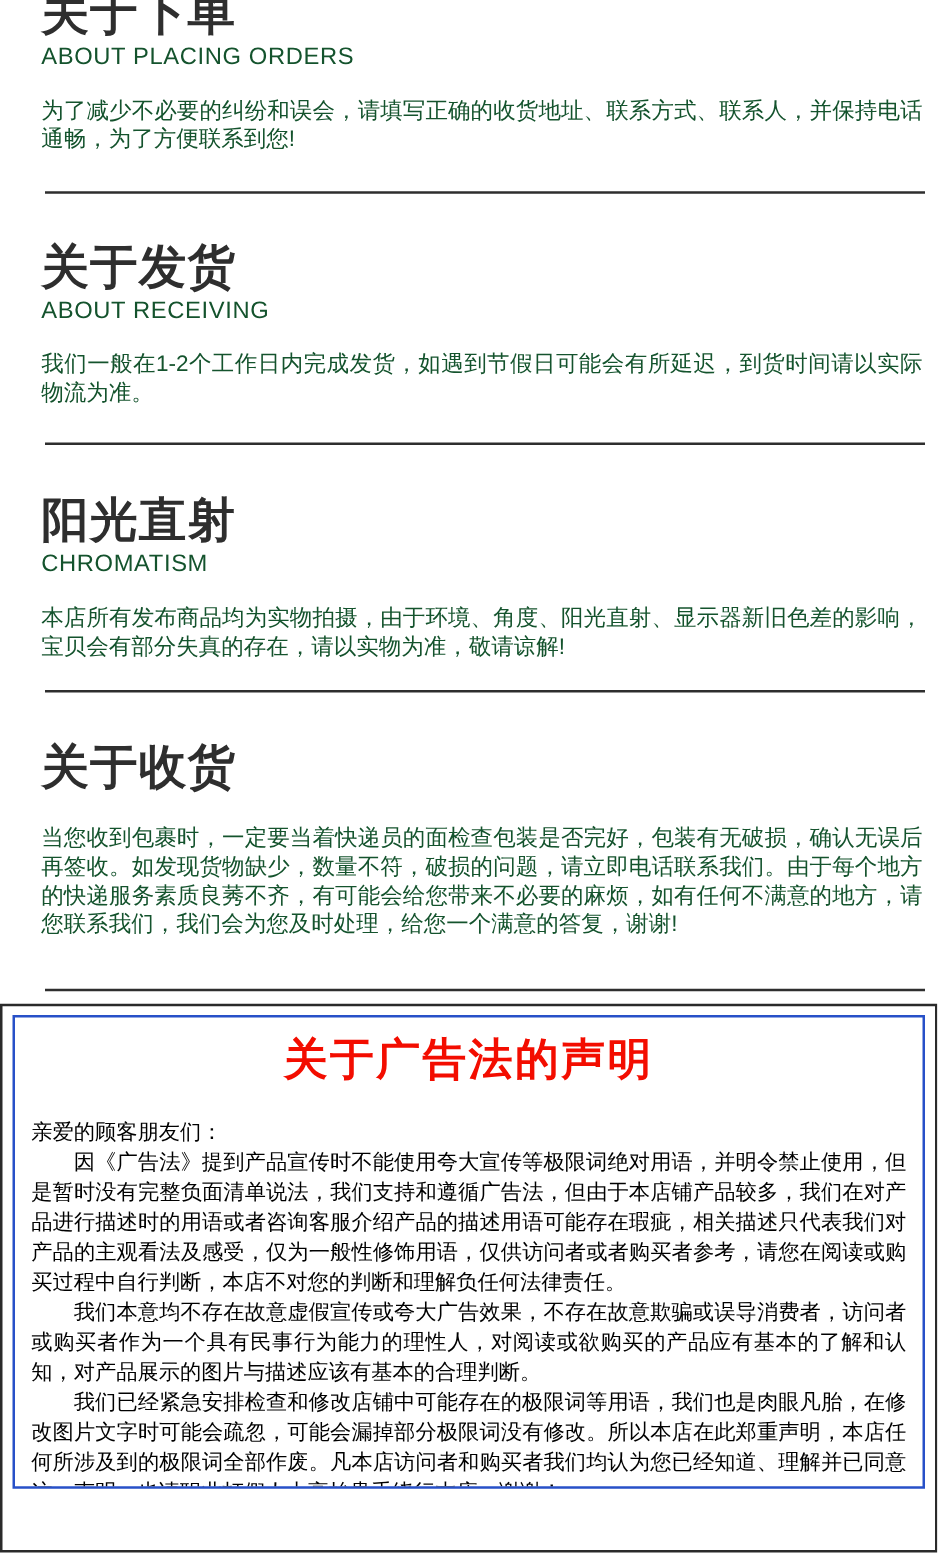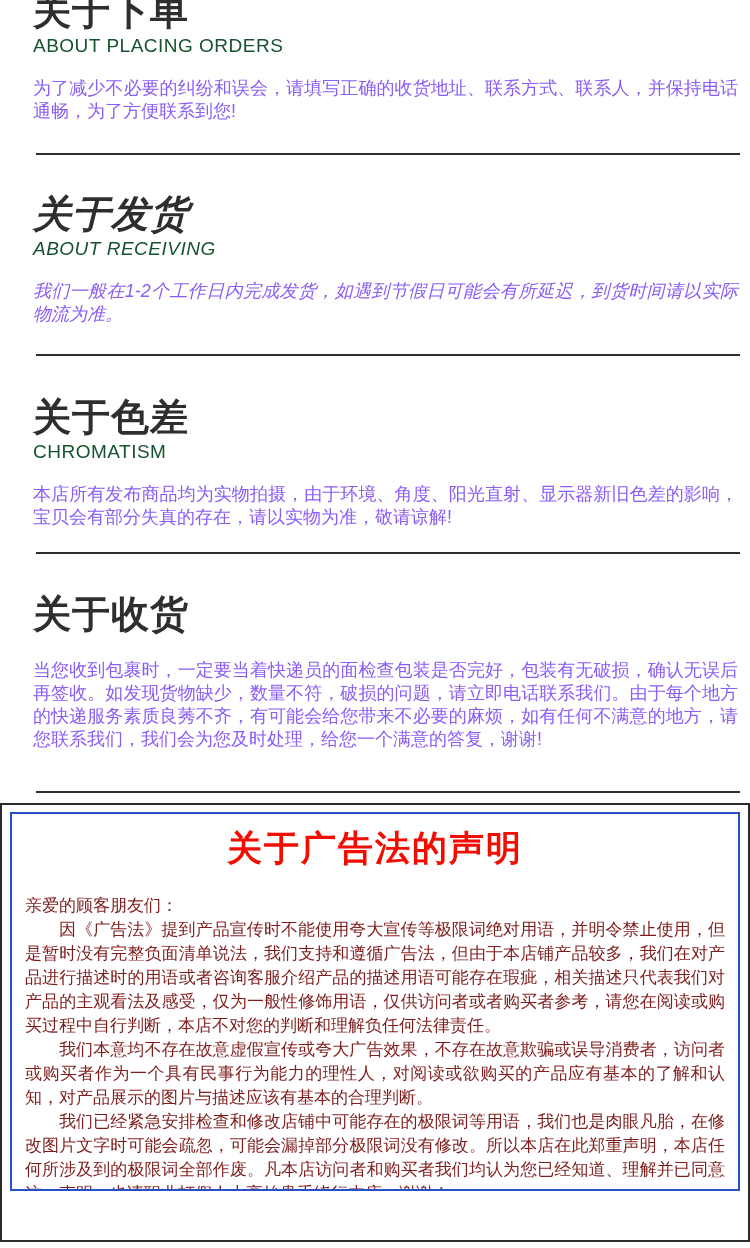--- a/index.html
+++ b/index.html
@@ -25,21 +25,21 @@
     font-size:19px;
     line-height:20px;
     margin-top:1px;
     color:#14532d;
     letter-spacing:0.5px;
   }
   .sec-body{
     margin-top:21px;
     font-size:18px;
     line-height:23px;
-    color:#8b5cf6;
+    color:#14532d;
     text-align:justify;
   }
   .divider{
     position:absolute;
     left:36px;right:10px;height:2px;
     background:#2e2e2e;
   }
   .notice-outer{
     position:absolute;
     left:0;top:803px;
@@ -62,47 +62,47 @@
     line-height:40px;
     font-weight:700;
     color:#f30d00;
     letter-spacing:2px;
   }
   .notice-body{
     margin-top:26px;
     padding:0 13px;
     font-size:17px;
     line-height:24px;
-    color:#7f1d1d;
+    color:#000000;
     text-align:justify;
   }
   .notice-greeting{margin:0;}
   .notice-para{margin:0;text-indent:2em;}
 </style>
 </head>
 <body>
 
 <div class="page">
 
   <div class="section" style="top:-12px;">
     <div class="sec-title">关于下单</div>
     <div class="sec-sub">ABOUT PLACING ORDERS</div>
     <div class="sec-body">为了减少不必要的纠纷和误会，请填写正确的收货地址、联系方式、联系人，并保持电话通畅，为了方便联系到您!</div>
   </div>
   <div class="divider" style="top:153px;"></div>
 
-  <div class="section" style="top:191px;font-style:italic;">
+  <div class="section" style="top:191px;">
     <div class="sec-title">关于发货</div>
     <div class="sec-sub">ABOUT RECEIVING</div>
     <div class="sec-body">我们一般在1-2个工作日内完成发货，如遇到节假日可能会有所延迟，到货时间请以实际物流为准。</div>
   </div>
   <div class="divider" style="top:354px;"></div>
 
   <div class="section" style="top:394px;">
-    <div class="sec-title">关于色差</div>
+    <div class="sec-title">阳光直射</div>
     <div class="sec-sub">CHROMATISM</div>
     <div class="sec-body">本店所有发布商品均为实物拍摄，由于环境、角度、阳光直射、显示器新旧色差的影响，宝贝会有部分失真的存在，请以实物为准，敬请谅解!</div>
   </div>
   <div class="divider" style="top:552px;"></div>
 
   <div class="section" style="top:591px;">
     <div class="sec-title">关于收货</div>
     <div class="sec-body">当您收到包裹时，一定要当着快递员的面检查包装是否完好，包装有无破损，确认无误后再签收。如发现货物缺少，数量不符，破损的问题，请立即电话联系我们。由于每个地方的快递服务素质良莠不齐，有可能会给您带来不必要的麻烦，如有任何不满意的地方，请您联系我们，我们会为您及时处理，给您一个满意的答复，谢谢!</div>
   </div>
   <div class="divider" style="top:791px;"></div>

